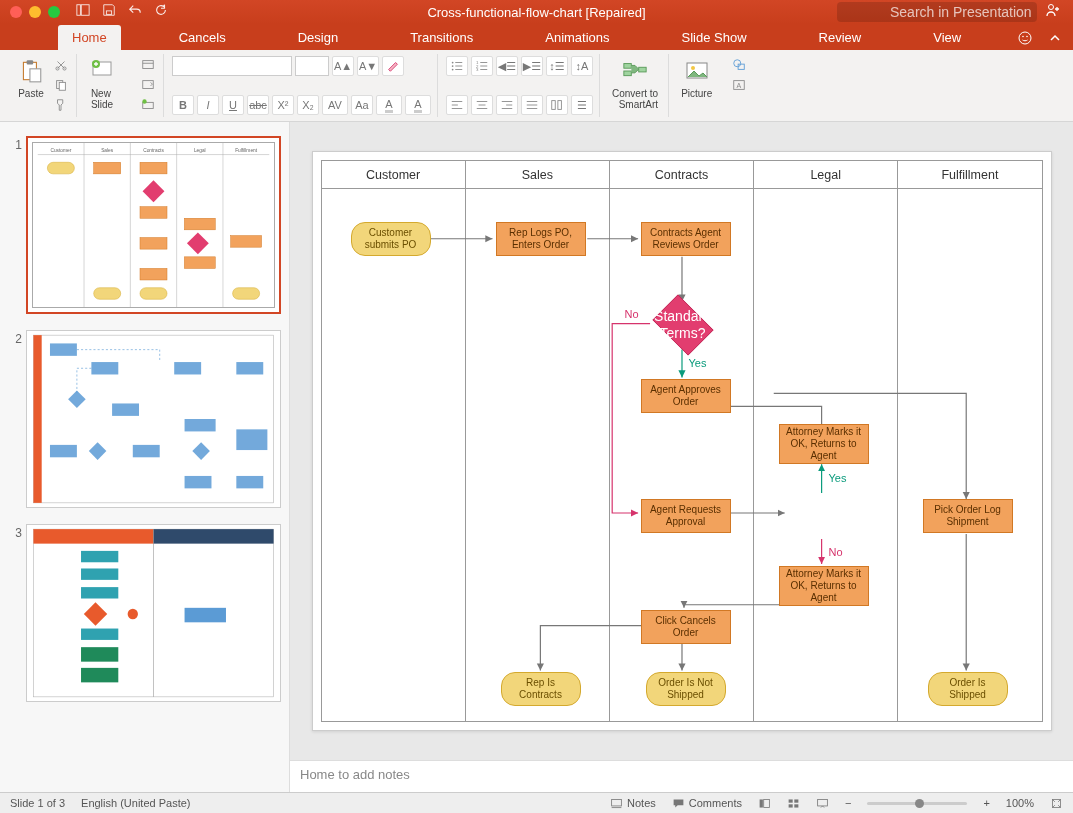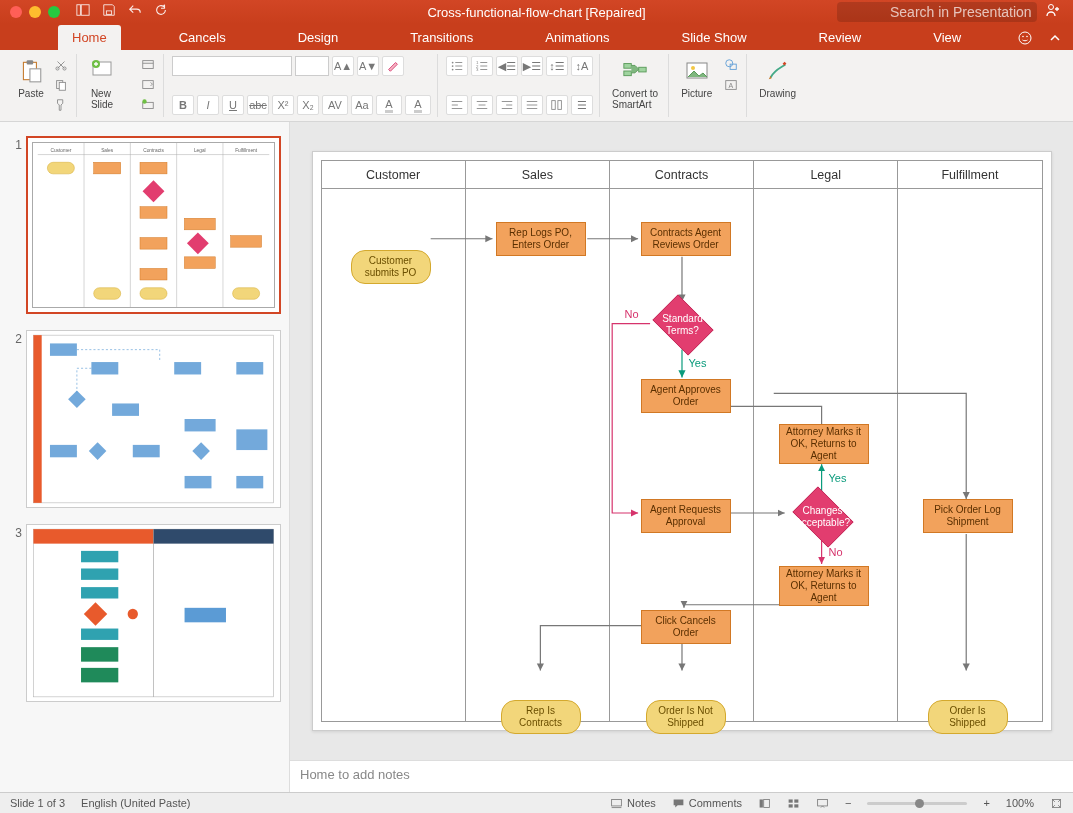--- a/index.html
+++ b/index.html
@@ -60,25 +60,25 @@
 .notes { height: 32px; background: #fff; border-top: 1px solid #ddd; padding: 6px 10px; font-size: 13px; color: #888; }
 
 
 .lanes { position: absolute; top: 8px; left: 8px; right: 8px; bottom: 8px; display: flex; border: 1px solid #999; }
 .lane { flex: 1; border-right: 1px solid #999; position: relative; }
 .lane:last-child { border-right: none; }
 .lane-hdr { height: 28px; border-bottom: 1px solid #999; display: flex; align-items: center; justify-content: center; font-size: 12.5px; color: #333; }
 
 
 .node { position: absolute; font-size: 10px; text-align: center; display: flex; align-items: center; justify-content: center; padding: 4px; line-height: 1.2; }
-.term { background: #f2d67a; border: 1px solid #d4a92e; border-radius: 14px; color: #6b4f00; width: 80px; height: 34px; margin-top: 28px; }
+.term { background: #f2d67a; border: 1px solid #d4a92e; border-radius: 14px; color: #6b4f00; width: 80px; height: 34px; }
 .proc { background: #f2a25c; border: 1px solid #d17824; color: #5a2f00; width: 90px; height: 34px; }
 .dec { width: 70px; height: 50px; }
 .dec .diamond { position: absolute; inset: 0; background: #e23d6f; border: 1px solid #b81e4f; transform: rotate(45deg) scale(0.72); }
-.dec .dtxt { position: relative; z-index: 1; color: #fff; font-size: 10px; }
+.dec .dtxt { position: relative; z-index: 1; color: #fff; font-size: 14px; }
 .small-lbl { position: absolute; font-size: 11px; }
 .yes { color: #0a9b7c; }
 .no { color: #d6336c; }
 
 
 .arrows { position: absolute; inset: 0; pointer-events: none; }
 
 
 .status { position: absolute; bottom: 0; left: 0; right: 0; height: 21px; background: #eeeeee; border-top: 1px solid #ccc; display: flex; align-items: center; font-size: 11px; color: #555; padding: 0 10px; gap: 16px; }
 .status .spacer { flex: 1; }
@@ -318,26 +318,26 @@
     </div>
   </div>
   <div class="rgroup">
     <div class="bigbtn">
       <svg viewBox="0 0 28 28">
           <rect x="2" y="6" width="8" height="5" fill="#9fd49f" stroke="#5a9a5a"></rect>
           <rect x="2" y="14" width="8" height="5" fill="#9fd49f" stroke="#5a9a5a"></rect>
           <path d="M10 8h4l4 4-4 4h-4" fill="#7fb77f" stroke="#5a9a5a"></path>
           <rect x="18" y="10" width="8" height="5" fill="#9fd49f" stroke="#5a9a5a"></rect>
         </svg>
-      <span class="lbl" style="white-space:pre-line;text-align:left">Convert to
+      <span class="lbl" style="white-space:pre-line;text-align:right">Convert to
 SmartArt</span>
     </div>
   </div>
   <div class="rgroup">
-    <div style="display:flex;gap:6px">
+    <div style="display:flex;gap:14px">
       <div class="bigbtn">
         <svg viewBox="0 0 26 26">
             <rect x="3" y="5" width="20" height="15" fill="#fff" stroke="#888"></rect>
             <circle cx="9" cy="10" r="2" fill="#f2c744"></circle>
             <path d="M4 19l6-6 5 5 4-3 4 4" fill="#7fb77f" stroke="#5a9a5a"></path>
           </svg>
         <span class="lbl">Picture</span>
       </div>
       <div class="smallrow">
         <div class="mini">
@@ -346,30 +346,20 @@
               <rect x="7" y="7" width="7" height="6" fill="none" stroke="#5b9bd5"></rect>
             </svg>
           </div>
         <div class="mini">
             <svg viewBox="0 0 16 16">
               <rect x="2" y="3" width="12" height="10" fill="none" stroke="#888"></rect>
               <text x="5" y="11" font-size="8" fill="#888">A</text>
             </svg>
           </div>
       </div>
-    </div>
-  </div>
-  <div class="rgroup">
-    <div class="bigbtn">
-      <svg viewBox="0 0 28 26">
-          <path d="M6 20c4-8 10-10 16-14" stroke="#4a8" fill="none" stroke-width="2"></path>
-          <path d="M4 22l3-1-1-3z" fill="#c57b2e"></path>
-          <path d="M20 4l2 2" stroke="#d24625" stroke-width="3"></path>
-        </svg>
-      <span class="lbl">Drawing</span>
     </div>
   </div>
 </div>
 
 <div class="main">
   <div class="thumbs">
     <div class="thumb sel">
       <div class="thumb-num">1</div>
       <div class="thumb-img">
         <div class="th-lane">
@@ -517,24 +507,20 @@
         <div class="node proc" style="left:183px;top:70px">Rep Logs PO, Enters Order</div>
         <div class="node proc" style="left:328px;top:70px">Contracts Agent Reviews Order</div>
         <div class="node dec" style="left:335px;top:148px">
             <div class="diamond"></div>
             <div class="dtxt">Standard Terms?</div>
           </div>
         <div class="small-lbl yes" style="left:376px;top:205px">Yes</div>
         <div class="small-lbl no" style="left:312px;top:156px">No</div>
         <div class="node proc" style="left:328px;top:227px">Agent Approves Order</div>
         <div class="node proc" style="left:466px;top:272px;height:40px">Attorney Marks it OK, Returns to Agent</div>
-        <div class="node dec" style="left:475px;top:340px">
-            <div class="diamond"></div>
-            <div class="dtxt">Changes Acceptable?</div>
-          </div>
         <div class="small-lbl yes" style="left:516px;top:320px">Yes</div>
         <div class="small-lbl no" style="left:516px;top:394px">No</div>
         <div class="node proc" style="left:328px;top:347px">Agent Requests Approval</div>
         <div class="node proc" style="left:466px;top:414px;height:40px">Attorney Marks it OK, Returns to Agent</div>
         <div class="node proc" style="left:610px;top:347px">Pick Order Log Shipment</div>
         <div class="node proc" style="left:328px;top:458px">Click Cancels Order</div>
         <div class="node term" style="left:188px;top:520px">Rep Is Contracts</div>
         <div class="node term" style="left:333px;top:520px">Order Is Not Shipped</div>
         <div class="node term" style="left:615px;top:520px">Order Is Shipped</div>
       </div>

